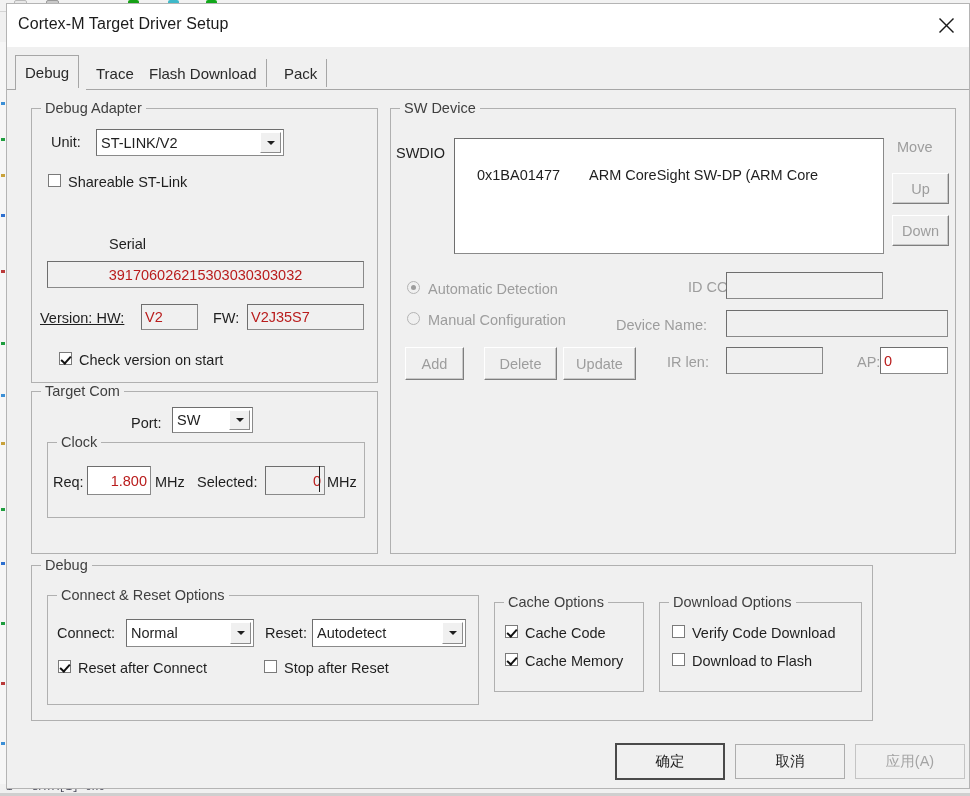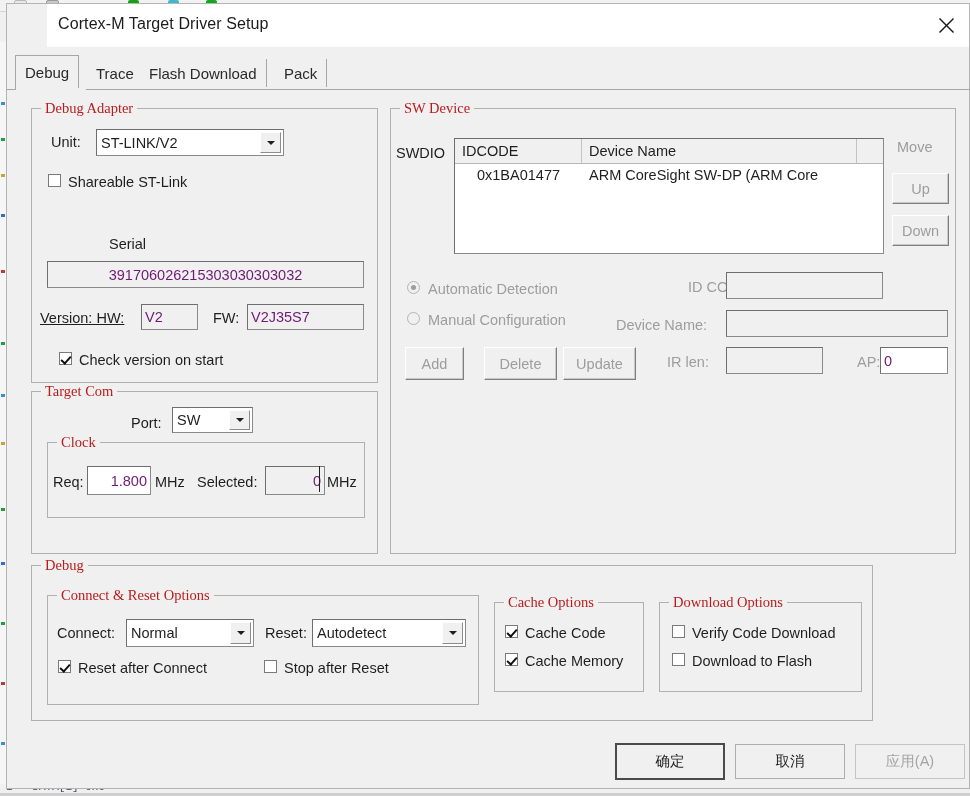--- a/index.html
+++ b/index.html
@@ -51,21 +51,20 @@
     background: #f0f0f0;
     border: 1px solid #b4b4b4;
     box-sizing: border-box;
     overflow: hidden;
   }
   #titlebar {
     position: relative;
     height: 43px;
     background: #ffffff;
     border-bottom: 2px solid #0c4a6e;
-    margin-left: 40px;
   }
   #title-text {
     position: absolute; left: 11px; top: 11px;
     font-size: 16px; color: #1b1b1b;
     letter-spacing: .1px;
   }
   #close-btn {
     position: absolute; right: 0px; top: 0px;
     width: 46px; height: 43px;
     display: flex; align-items: center; justify-content: center;
@@ -116,43 +115,42 @@
     border: 1px solid #b0b0b0;
     box-sizing: border-box;
     background: transparent;
   }
   .group > .glabel {
     position: absolute;
     top: -9px; left: 9px;
     background: #f0f0f0;
     padding: 0 4px;
     font-size: 14.5px;
-    color: #b91c1c;
+    color: #404040;
     white-space: nowrap;
-    font-family: Liberation Serif, serif;
   }
 
   .lbl {
     position: absolute;
     font-size: 14.5px;
     color: #1f1f1f;
     white-space: nowrap;
   }
   .lbl.dim { color: #9d9d9d; }
 
   
   .tbox {
     position: absolute;
     box-sizing: border-box;
     background: #ffffff;
     border: 1px solid #8a8a8a;
     border-top-color: #6e6e6e;
     border-left-color: #6e6e6e;
     font-size: 14.5px;
-    color: #701a75;
+    color: #b91c1c;
     display: flex; align-items: center;
     padding: 0 3px;
     overflow: hidden;
     white-space: nowrap;
   }
   .tbox.readonly { background: #f0f0f0; }
   .tbox.center { justify-content: center; }
   .tbox.right { justify-content: flex-end; }
   .tbox.gray-disabled { background: #f0f0f0; color: #9d9d9d; }
 
@@ -417,25 +415,20 @@
   </div>
   <div id="caret" style="left:312px; top:462px; height:26px;"></div>
   <div class="lbl" style="left:320px; top:470px;">MHz</div>
 
   <div class="group" style="left:383px; top:104px; width:566px; height:446px;">
     <span class="glabel">SW Device</span>
   </div>
   <div class="lbl" style="left:389px; top:141px;">SWDIO</div>
 
   <div id="swlist" style="left:447px; top:134px; width:430px; height:116px;">
-    <div id="swlist-header">
-      <div class="hcell" style="width:127px;">IDCODE</div>
-      <div class="hcell" style="width:275px;">Device Name</div>
-      <div class="hcell" style="width:26px;border-right:none;"></div>
-    </div>
     <div id="swlist-rows">
       <div class="lrow">
         <div class="lcell" style="width:127px;justify-content:center;">0x1BA01477</div>
         <div class="lcell" style="width:297px;padding-left:7px;">ARM CoreSight SW-DP (ARM Core</div>
       </div>
     </div>
   </div>
 
   <div class="lbl dim" style="left:890px; top:135px;">Move</div>
   <div class="btn disabled" style="left:885px; top:169px; width:57px; height:31px;">Up</div>

